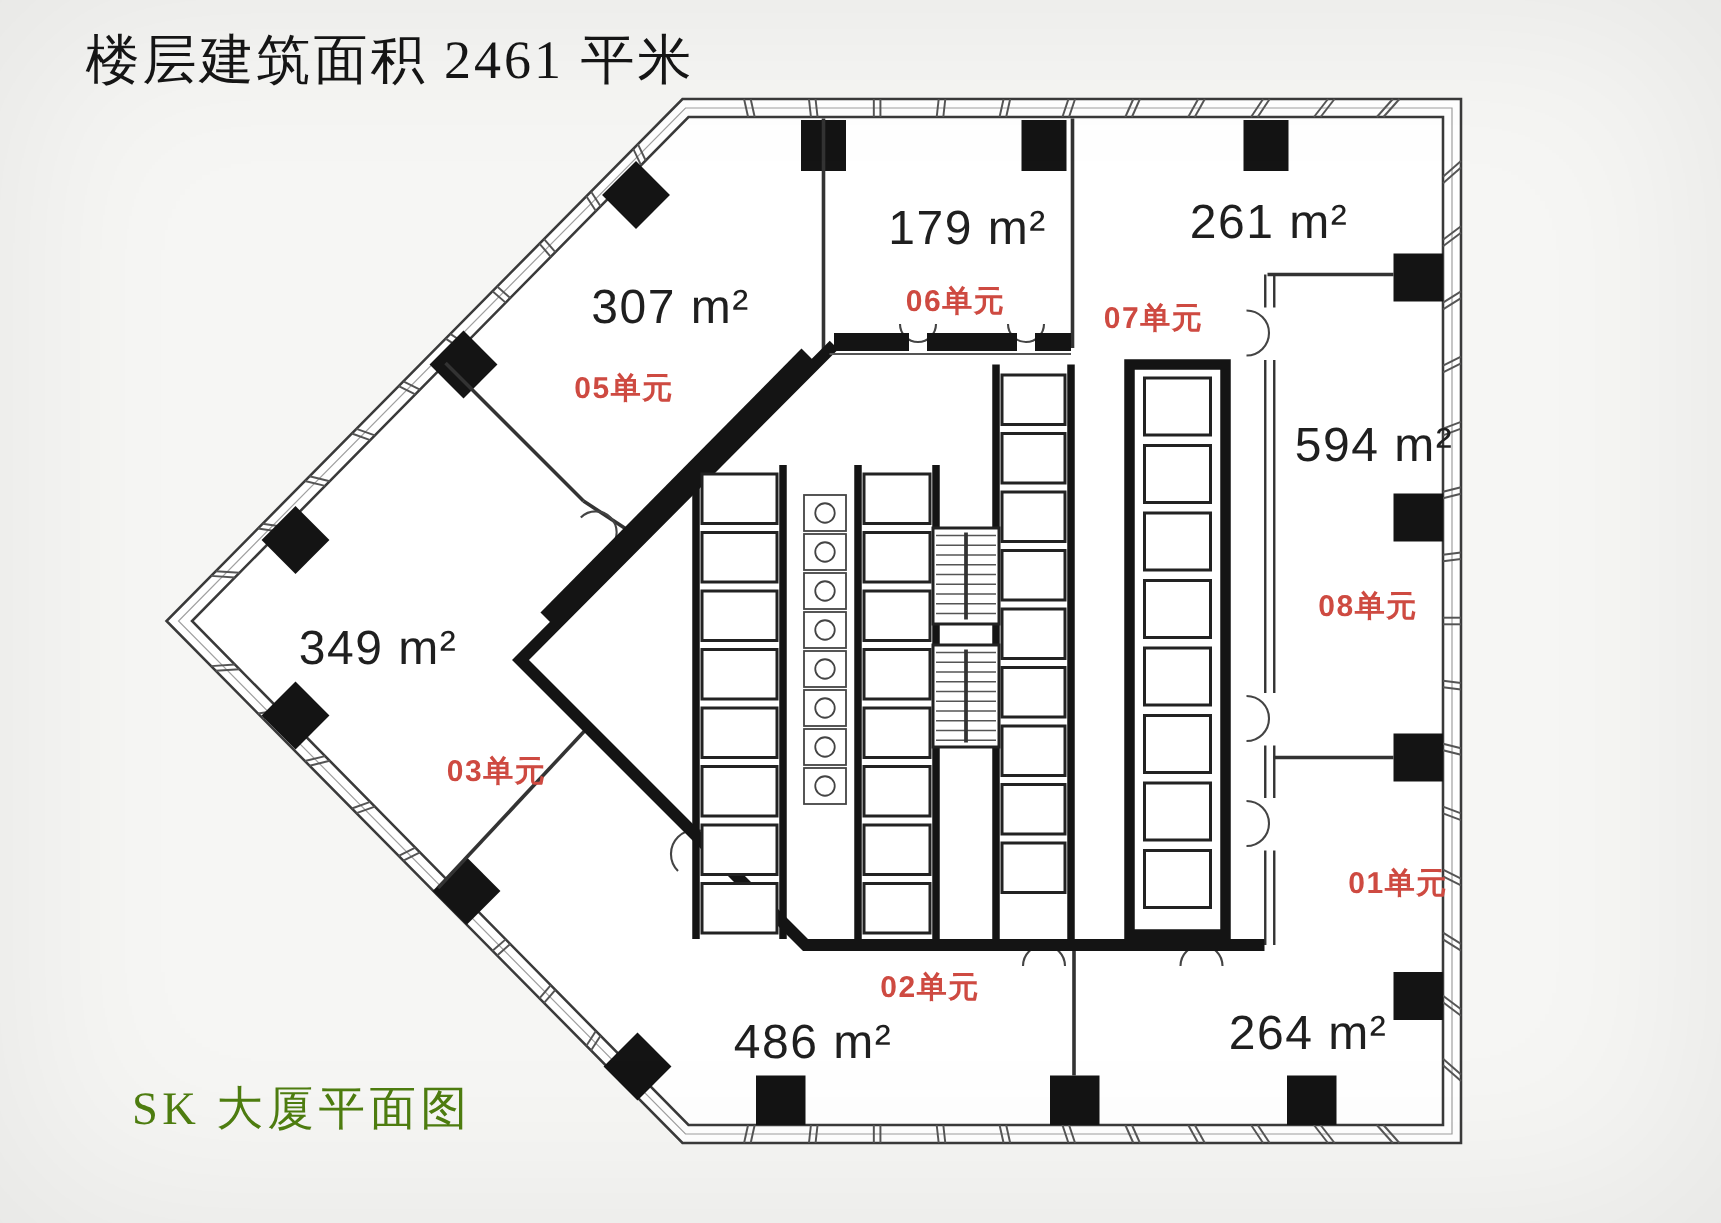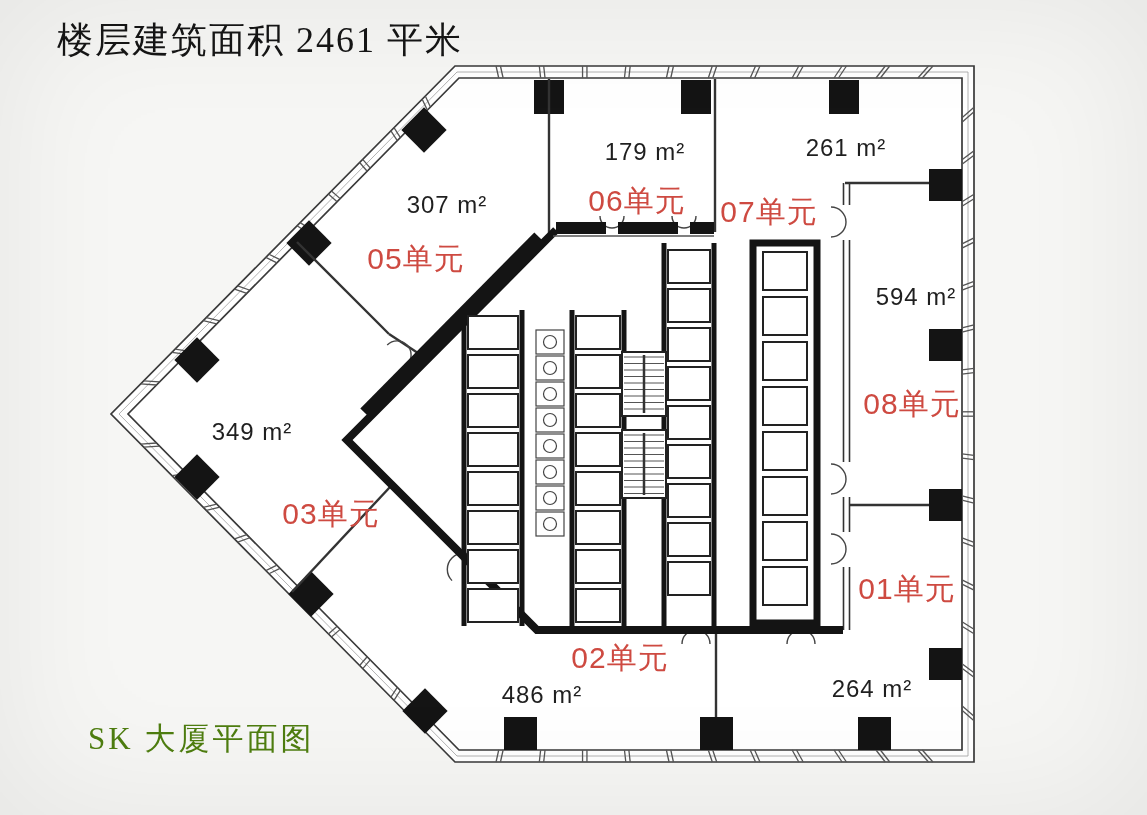--- a/index.html
+++ b/index.html
@@ -6,22 +6,22 @@
   body{
     width:1147px;height:815px;position:relative;overflow:hidden;
     background:#f6f6f4;
     font-family:"Liberation Sans","DejaVu Sans",sans-serif;
   }
   #wrap{position:absolute;inset:0;}
   #wrap::after{content:"";position:absolute;inset:0;pointer-events:none;
     box-shadow:inset 0 0 140px rgba(0,0,0,0.07);}
   svg{position:absolute;left:0;top:0;}
   .lbl{position:absolute;transform:translate(-50%,-50%);white-space:nowrap;z-index:3;}
-  .unit{font-size:30px;font-weight:400;color:var(--unit-red,#ce4a41);letter-spacing:1px;}
-  .area{font-size:24px;font-weight:500;color:var(--ink,#1f1f1f);letter-spacing:1px;}
+  .unit{font-size:20px;font-weight:700;color:var(--unit-red,#ce4a41);letter-spacing:1px;}
+  .area{font-size:32px;font-weight:500;color:var(--ink,#1f1f1f);letter-spacing:1px;}
   .title{position:absolute;left:57px;top:16px;z-index:3;
     font-family:"Liberation Serif","DejaVu Serif",serif;
     font-size:36px;font-weight:500;color:#151515;letter-spacing:2px;white-space:nowrap;}
   .caption{position:absolute;left:88px;top:718px;z-index:3;
     font-family:"Liberation Serif","DejaVu Serif",serif;
     font-size:31px;font-weight:500;color:#4d7c0f;letter-spacing:3px;white-space:nowrap;}
 </style>
 </head>
 <body>
 
@@ -273,21 +273,21 @@
       <circle cx="550" cy="524" r="6.5" fill="#fff" stroke="#444" stroke-width="1.2"></circle>
     </svg>
 
   <div class="title">楼层建筑面积 2461 平米</div>
   <div class="caption">SK 大厦平面图</div>
 
   <div class="lbl unit" style="left:416px;top:259px">05单元</div>
   <div class="lbl unit" style="left:637px;top:201px">06单元</div>
   <div class="lbl unit" style="left:769px;top:212px">07单元</div>
   <div class="lbl unit" style="left:912px;top:404px">08单元</div>
-  <div class="lbl unit" style="left:907px;top:589px">01单元</div>
+  <div class="lbl unit" style="left:932px;top:589px">01单元</div>
   <div class="lbl unit" style="left:620px;top:658px">02单元</div>
   <div class="lbl unit" style="left:331px;top:514px">03单元</div>
 
   <div class="lbl area" style="left:447px;top:205px">307 m²</div>
   <div class="lbl area" style="left:645px;top:152px">179 m²</div>
   <div class="lbl area" style="left:846px;top:148px">261 m²</div>
   <div class="lbl area" style="left:916px;top:297px">594 m²</div>
   <div class="lbl area" style="left:872px;top:689px">264 m²</div>
   <div class="lbl area" style="left:542px;top:695px">486 m²</div>
   <div class="lbl area" style="left:252px;top:432px">349 m²</div>

